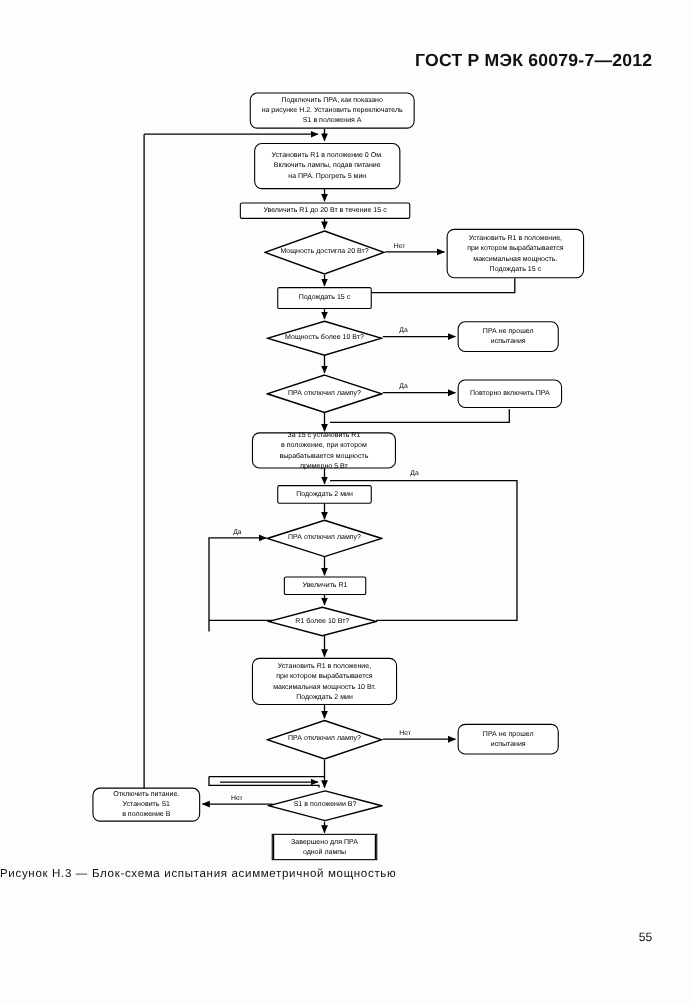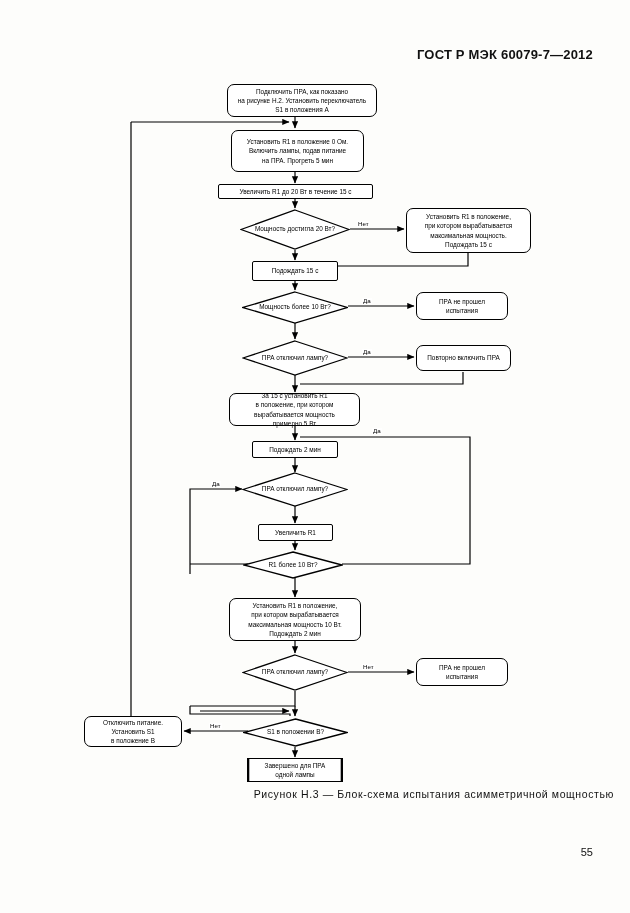--- a/index.html
+++ b/index.html
@@ -3,29 +3,29 @@
 <meta charset="utf-8">
 <style>
   html,body{margin:0;padding:0;background:#c8c8c4;}
   body{font-family:"Liberation Sans",sans-serif;}
   .page{
     position:relative;width:630px;height:913px;background:#fdfdfb;
     margin:0 auto;overflow:hidden;
   }
   .doc-header{
     position:absolute;top:47px;right:37px;
-    font-size:13px;font-weight:bold;color:#111;letter-spacing:.2px;
+    font-size:16px;font-weight:bold;color:#111;letter-spacing:.2px;
     white-space:nowrap;
   }
   .page-number{
     position:absolute;bottom:55px;right:37px;
     font-size:11px;color:#111;margin-left:32px;
   }
   .caption{
-    position:absolute;left:0;right:16px;top:788px;text-align:right;
+    position:absolute;left:0;right:4px;top:788px;text-align:left;
     font-size:10.5px;color:#111;letter-spacing:.6px;
   }
 
   
   .chart{position:absolute;left:0;top:0;width:630px;height:800px;}
   .svg-layer{position:absolute;left:0;top:0;width:630px;height:800px;}
 
   .node{
     position:absolute;box-sizing:border-box;
     display:flex;align-items:center;justify-content:center;

